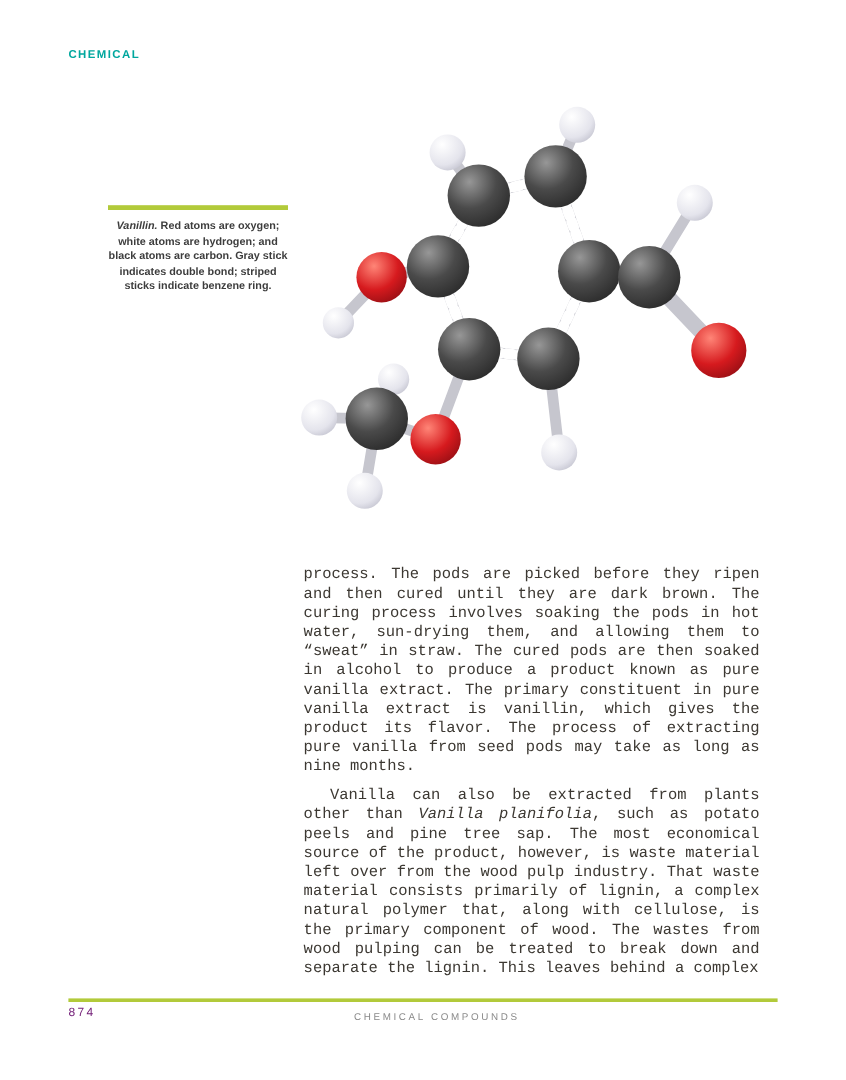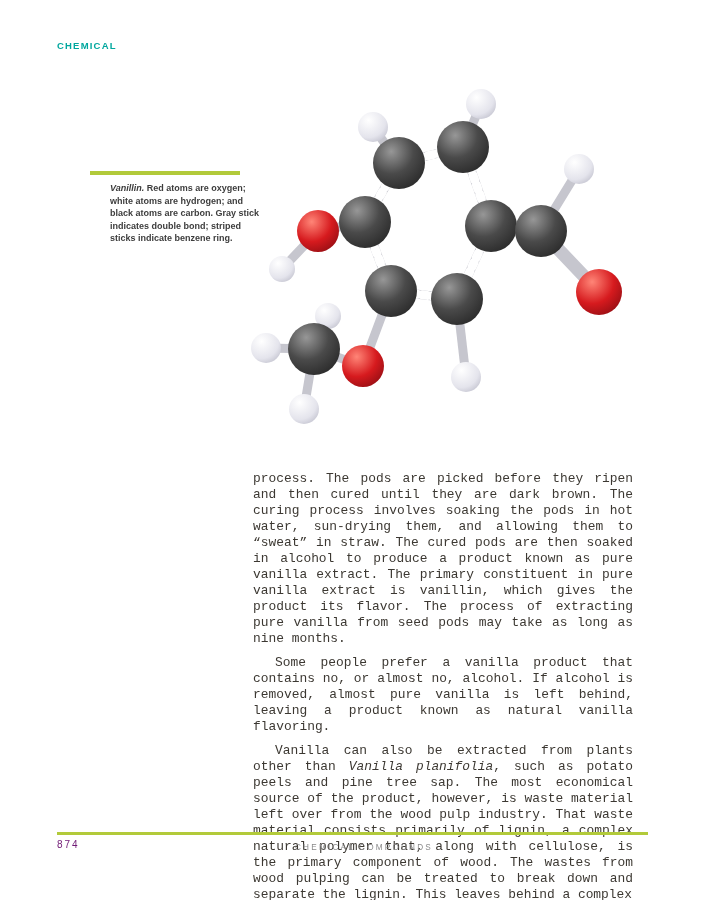--- a/index.html
+++ b/index.html
@@ -12,23 +12,23 @@
     position:absolute;left:57px;top:40px;
     font-family:"Liberation Sans",sans-serif;font-weight:bold;
     font-size:9.5px;letter-spacing:1.2px;color:var(--teal,#00a79e);
   }
   
   .caption-rule{
     position:absolute;left:90px;top:171px;width:150px;height:4px;
     background:var(--green,#b2ca3a);
   }
   .caption{
-    position:absolute;left:90px;top:182px;width:150px;text-align:left;
+    position:absolute;left:90px;top:182px;width:150px;text-align:center;
     font-family:"Liberation Sans",sans-serif;font-weight:bold;
-    font-size:9px;line-height:12.5px;color:#3d3d3d;margin-left:20px;
+    font-size:9px;line-height:12.5px;color:#3d3d3d;
   }
   .cap-lead{font-style:italic;}
   .credit{
     margin-top:7px;font-size:7.3px;color:#6e6e6e;letter-spacing:1.4px;font-weight:bold;
   }
   
   .figure{position:absolute;left:250px;top:80px;width:455px;height:372px;}
   .figure svg{width:100%;height:100%;display:block;}
   
   .body-text{
@@ -127,21 +127,20 @@
         <circle cx="291" cy="151" r="26" fill="url(#grad-C)"></circle>
         <circle cx="64" cy="269" r="26" fill="url(#grad-C)"></circle>
         <circle cx="68" cy="151" r="21" fill="url(#grad-O)"></circle>
         <circle cx="349" cy="212" r="23" fill="url(#grad-O)"></circle>
         <circle cx="113" cy="286" r="21" fill="url(#grad-O)"></circle>
       </svg>
   </div>
 
   <div class="body-text">
     <p>process. The pods are picked before they ripen and then cured until they are dark brown. The curing process involves soaking the pods in hot water, sun-drying them, and allowing them to “sweat” in straw. The cured pods are then soaked in alcohol to produce a product known as pure vanilla extract. The primary constituent in pure vanilla extract is vanillin, which gives the product its flavor. The process of extracting pure vanilla from seed pods may take as long as nine months.</p>
-    <p>Some people prefer a vanilla product that contains no, or almost no, alcohol. If alcohol is removed, almost pure vanilla is left behind, leaving a product known as natural vanilla flavoring.</p>
     <p><span>Vanilla can also be extracted from plants other than </span><i>Vanilla planifolia</i><span>, such as potato peels and pine tree sap. The most economical source of the product, however, is waste material left over from the wood pulp industry. That waste material consists primarily of lignin, a complex natural polymer that, along with cellulose, is the primary component of wood. The wastes from wood pulping can be treated to break down and separate the lignin. This leaves behind a complex</span></p>
   </div>
 
   <div class="footer-rule"></div>
   <div class="page-number">874</div>
   <div class="footer-title">CHEMICAL COMPOUNDS</div>
 
 </div>
 
 </body></html>

